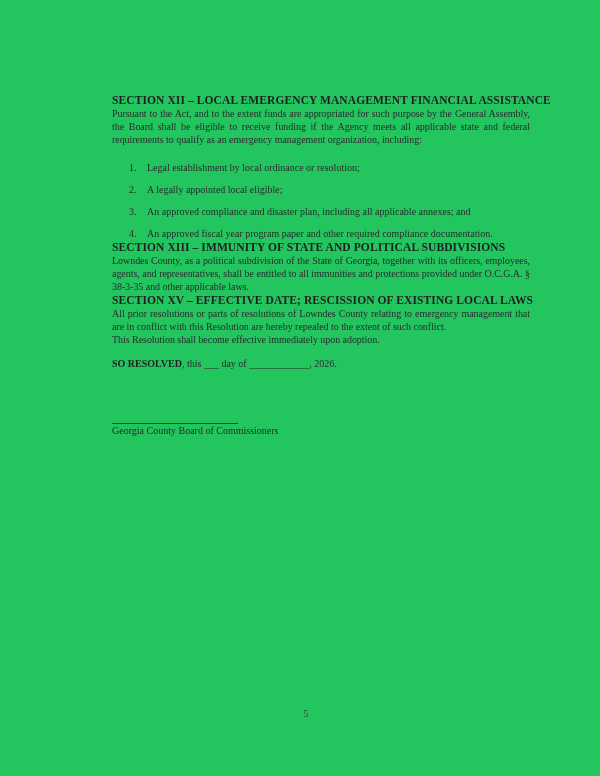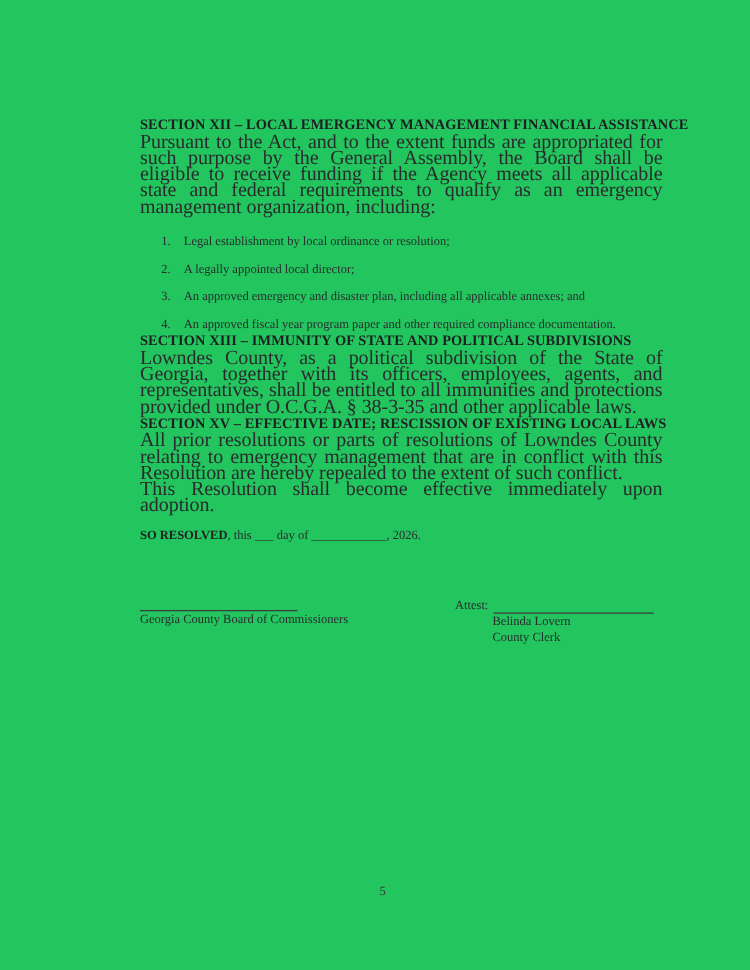--- a/index.html
+++ b/index.html
@@ -23,21 +23,21 @@
   h2.section-heading {
     font-size: 11.5px;
     font-weight: bold;
     line-height: 14px;
     margin: 0;
     color: #1f1f22;
     white-space: nowrap;
     letter-spacing: 0.1px;
   }
   p.body-par {
-    font-size: 16px;
+    font-size: 10px;
     line-height: 13px;
     margin: 0;
     text-align: justify;
     letter-spacing: -0.05px;
   }
   
   .mb11 { margin-bottom: 11px; }
   .mb9  { margin-bottom: 9px; }
   .mb8  { margin-bottom: 8px; }
   .mt11 { margin-top: 11px; }
@@ -118,25 +118,25 @@
     <h2 class="section-heading mb11">SECTION XII – LOCAL EMERGENCY MANAGEMENT FINANCIAL ASSISTANCE</h2>
     <p class="body-par">Pursuant to the Act, and to the extent funds are appropriated for such purpose by the General Assembly, the Board shall be eligible to receive funding if the Agency meets all applicable state and federal requirements to qualify as an emergency management organization, including:</p>
 
     <div class="req-list">
       <div class="list-item">
         <span class="list-num">1.</span>
         <span class="list-text">Legal establishment by local ordinance or resolution;</span>
       </div>
       <div class="list-item">
         <span class="list-num">2.</span>
-        <span class="list-text">A legally appointed local director;</span>
+        <span class="list-text">A legally appointed local eligible;</span>
       </div>
       <div class="list-item">
         <span class="list-num">3.</span>
-        <span class="list-text">An approved emergency and disaster plan, including all applicable annexes; and</span>
+        <span class="list-text">An approved compliance and disaster plan, including all applicable annexes; and</span>
       </div>
       <div class="list-item">
         <span class="list-num">4.</span>
         <span class="list-text">An approved fiscal year program paper and other required compliance documentation.</span>
       </div>
     </div>
 
     <h2 class="section-heading mt11 mb9">SECTION XIII – IMMUNITY OF STATE AND POLITICAL SUBDIVISIONS</h2>
     <p class="body-par">Lowndes County, as a political subdivision of the State of Georgia, together with its officers, employees, agents, and representatives, shall be entitled to all immunities and protections provided under O.C.G.A. § 38-3-35 and other applicable laws.</p>
 
@@ -145,28 +145,18 @@
     <p class="body-par mt10">All prior resolutions or parts of resolutions of Lowndes County relating to emergency management that are in conflict with this Resolution are hereby repealed to the extent of such conflict.</p>
     <p class="body-par">This Resolution shall become effective immediately upon adoption.</p>
 
     <p class="resolved-line"><strong>SO RESOLVED</strong><span>, this ___ day of ____________, 2026.</span></p>
 
     <div class="sig-row">
       <div class="sig-col-left">
         <span class="sig-line"></span>
         <div>Georgia County Board of Commissioners</div>
       </div>
-      <div class="sig-col-right">
-        <div class="attest-row">
-          <span class="attest-label">Attest:</span>
-          <span class="attest-line"></span>
-        </div>
-        <div class="clerk-names">
-          <div>Belinda Lovern</div>
-          <div>County Clerk</div>
-        </div>
-      </div>
     </div>
 
   </div>
 
   <div class="page-num">5</div>
 </div>
 
 </body></html>

